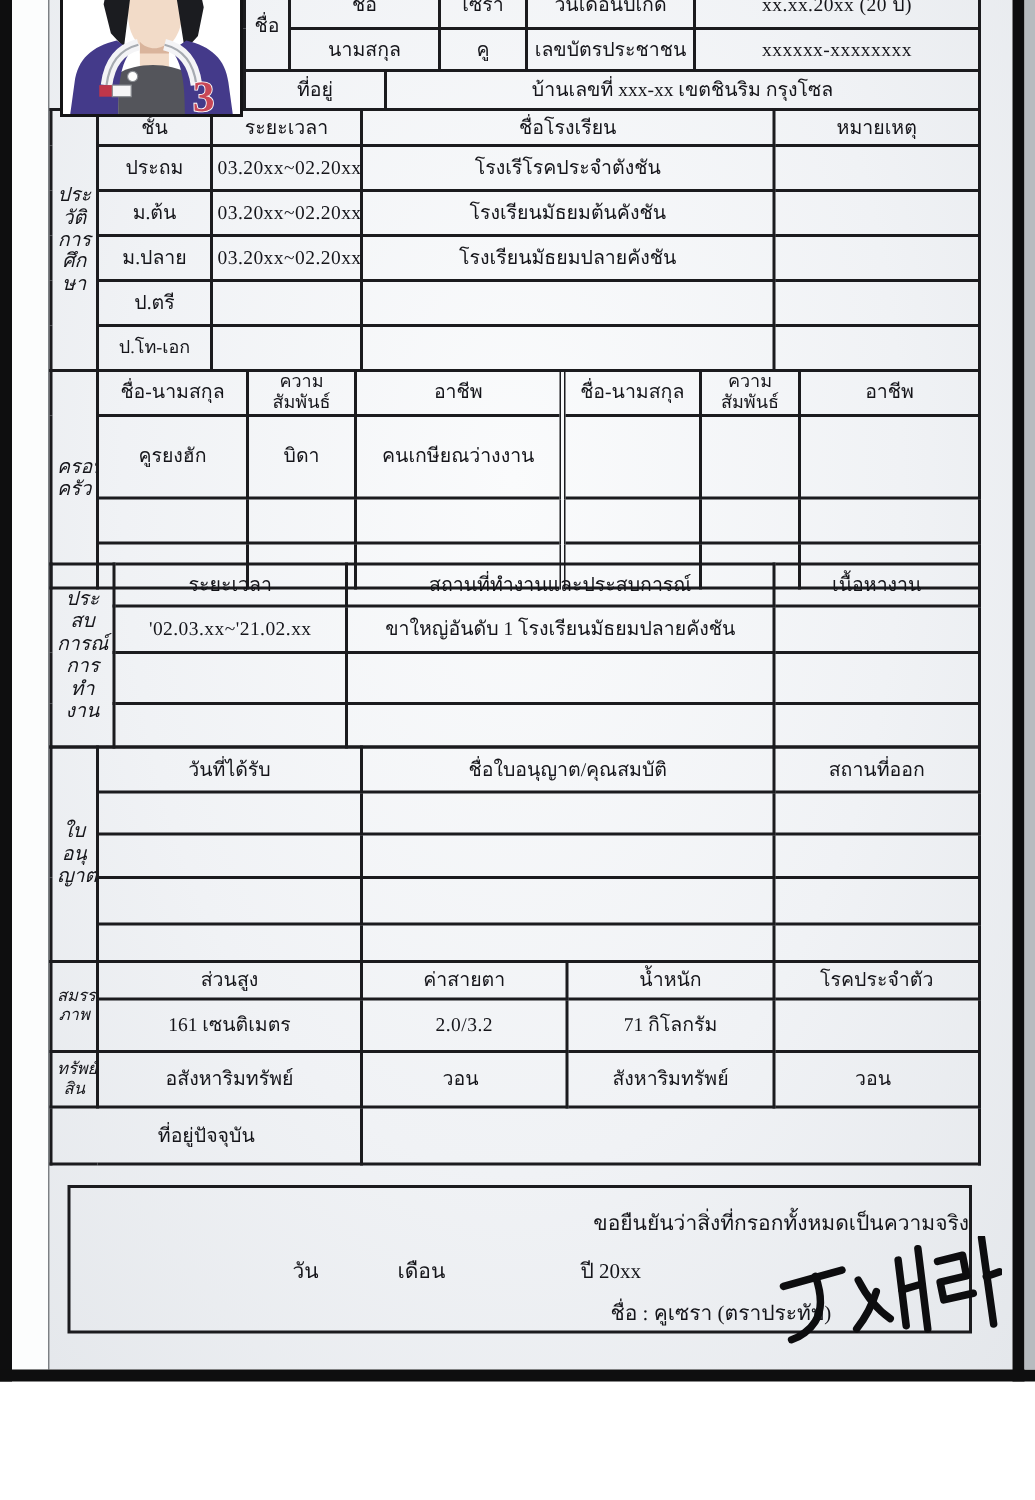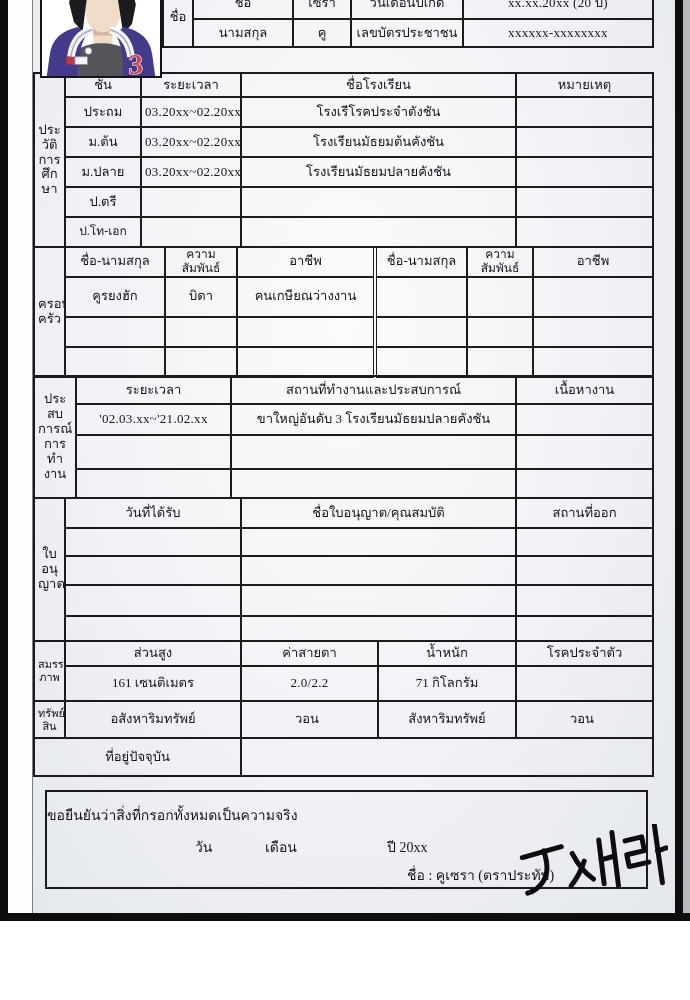--- a/index.html
+++ b/index.html
@@ -12,35 +12,35 @@
              background:radial-gradient(ellipse at 50% 35%, #fafbfc 0%, #f0f2f5 55%, #e4e7eb 100%); overflow:visible; }
   .edge-left   { position:absolute; left:0; top:0; width:8px; height:921px; background:#0e0e0f; }
   .edge-right  { position:absolute; left:675px; top:0; width:8px; height:921px; background:#0e0e0f; }
   .edge-bottom { position:absolute; left:0; top:913px; width:690px; height:8px; background:#0e0e0f; }
   .outer-right { position:absolute; left:683px; top:0; width:7px; height:913px; background:#b7bbbf; }
   .margin-strip{ position:absolute; left:8px; top:0; width:25px; height:913px; background:#fcfdfd; border-right:1px solid #7c8084; }
 
   table.tbl { position:absolute; border-collapse:collapse; table-layout:fixed; }
   .tbl td { border:2px solid #1b1b1e; text-align:center; vertical-align:middle;
             font-size:13px; line-height:1.15; padding:0 3px; overflow:hidden; }
-  .vlabel { font-size:12px; white-space:pre-line; line-height:1.25; padding:0 1px; }
+  .vlabel { font-size:12px; white-space:pre-line; line-height:1.25; padding:0 1px;font-style:italic; }
   .latin  { font-size:12px; letter-spacing:.3px; }
   .big    { font-size:14px; }
   .dbl    { border-left:4px double #1b1b1e !important; }
   .ralign { text-align:left; padding-right:8px !important; }
 
   
   .photo { position:absolute; left:40px; top:-28px; width:122px; height:106px;
            background:#ffffff; border:2px solid #141416; z-index:5; }
   .photo svg { display:block; width:100%; height:100%; }
 
   
   .decl { position:absolute; left:45px; top:790px; width:603px; height:99px;
           border:2px solid #1b1b1e; font-size:14px; }
-  .decl .l1 { position:absolute; left:0; right:0; top:12px; text-align:left; }
+  .decl .l1 { position:absolute; left:0; right:0; top:12px; text-align:right; }
   .decl .l2 { position:absolute; top:44px; left:0; width:100%; }
   .decl .l2 .d { position:absolute; left:148px;text-align:right; } .decl .l2 .m { position:absolute; left:218px; }
   .decl .l2 .y { position:absolute; left:340px; }
   .decl .l3 { position:absolute; top:72px; left:360px; }
   .sig { position:absolute; left:518px; top:824px; width:150px; height:86px; z-index:6; }
 </style>
 </head>
 <body>
 
 <div id="stage">
@@ -65,20 +65,32 @@
     </tr>
     <tr style="height:28px">
       <td>นามสกุล</td>
       <td>คู</td>
       <td>เลขบัตรประชาชน</td>
       <td class="latin">xxxxxx-xxxxxxxx</td>
     </tr>
   </tbody>
     </table>
 
+  <table class="tbl" style="left:162px; top:46px; width:490px;">
+    <colgroup>
+        <col style="width:94px">
+        <col style="width:396px">
+      </colgroup>
+    <tbody>
+        <tr style="height:26px">
+      <td>ที่อยู่</td>
+      <td class="big">บ้านเลขที่ xxx-xx เขตชินริม กรุงโซล</td>
+    </tr>
+  </tbody>
+    </table>
 
   <table class="tbl" style="left:33px; top:72px; width:619px;">
     <colgroup>
         <col style="width:31px">
         <col style="width:76px">
         <col style="width:100px">
         <col style="width:275px">
         <col style="width:137px">
       </colgroup>
     <tbody>
@@ -140,21 +152,21 @@
         <tr style="height:29px">
       <td rowspan="4" class="vlabel">ครอบ
 ครัว</td>
       <td>ชื่อ-นามสกุล</td>
       <td style="font-size:12px">ความสัมพันธ์</td>
       <td>อาชีพ</td>
       <td class="dbl">ชื่อ-นามสกุล</td>
       <td style="font-size:12px">ความสัมพันธ์</td>
       <td>อาชีพ</td>
     </tr>
-    <tr style="height:40px">
+    <tr style="height:55px">
       <td>คูรยงฮัก</td>
       <td>บิดา</td>
       <td>คนเกษียณว่างงาน</td>
       <td class="dbl"></td>
       <td></td>
       <td></td>
     </tr>
     <tr style="height:30px">
       <td></td>
       <td></td>
@@ -188,21 +200,21 @@
 การณ์
 การ
 ทำ
 งาน</td>
       <td class="big">ระยะเวลา</td>
       <td class="big">สถานที่ทำงานและประสบการณ์</td>
       <td class="big">เนื้อหางาน</td>
     </tr>
     <tr style="height:31px">
       <td class="latin">'02.03.xx~'21.02.xx</td>
-      <td>ขาใหญ่อันดับ 3 โรงเรียนมัธยมปลายคังชัน</td>
+      <td>ขาใหญ่อันดับ 1 โรงเรียนมัธยมปลายคังชัน</td>
       <td></td>
     </tr>
     <tr style="height:34px">
       <td></td>
       <td></td>
       <td></td>
     </tr>
     <tr style="height:29px">
       <td></td>
       <td></td>
@@ -262,21 +274,21 @@
         <tr style="height:25px">
       <td rowspan="2" class="vlabel" style="font-size:11px">สมรรถ
 ภาพ</td>
       <td class="big">ส่วนสูง</td>
       <td class="big">ค่าสายตา</td>
       <td class="big">น้ำหนัก</td>
       <td class="big">โรคประจำตัว</td>
     </tr>
     <tr style="height:35px">
       <td class="big">161 เซนติเมตร</td>
-      <td class="latin big">2.0/2.2</td>
+      <td class="latin big">2.0/3.2</td>
       <td class="big">71 กิโลกรัม</td>
       <td></td>
     </tr>
     <tr style="height:37px">
       <td class="vlabel" style="font-size:11px">ทรัพย์
 สิน</td>
       <td class="big">อสังหาริมทรัพย์</td>
       <td class="big ralign">วอน</td>
       <td class="big">สังหาริมทรัพย์</td>
       <td class="big ralign">วอน</td>

